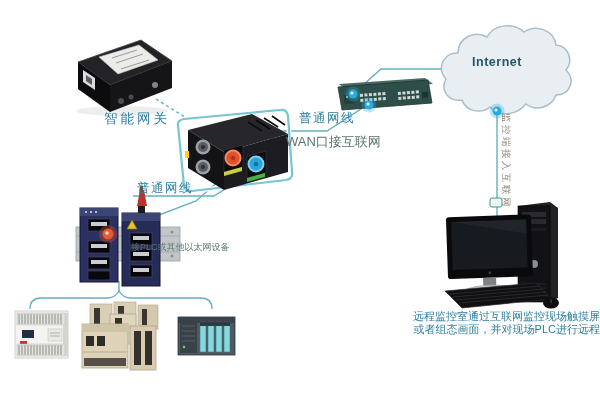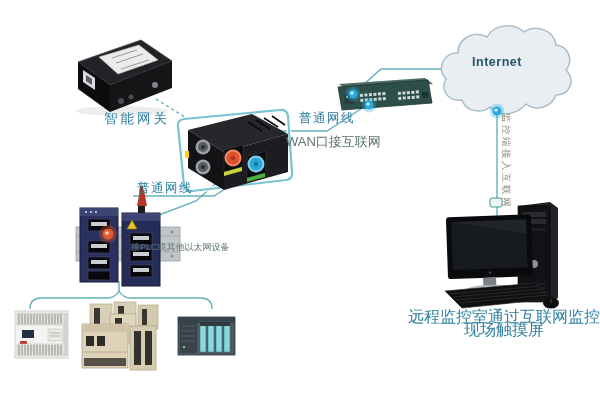--- a/index.html
+++ b/index.html
@@ -13,21 +13,21 @@
   .lbl-cable-top{left:299px;top:110px;font-size:12.5px;letter-spacing:1.5px;color:var(--c-label_teal,#2e7f9e);}
   .lbl-wan{left:286px;top:133px;font-size:13px;color:var(--c-annotation_gray,#5d7472);}
   .lbl-cable-bottom{left:137px;top:180px;font-size:12.5px;letter-spacing:1.5px;color:var(--c-label_teal,#2e7f9e);}
   .lbl-plcnote{left:131px;top:198px;font-size:9px;color:var(--c-annotation_gray,#5d7472);margin-top:43px;}
   .lbl-internet{left:452px;top:55px;width:90px;text-align:center;font-size:12.5px;font-weight:bold;
     letter-spacing:.5px;color:var(--c-internet_text,#26566b);}
   .lbl-vertical{left:512px;top:113px;font-size:9.5px;letter-spacing:2.5px;color:var(--c-vertical_note,#8f8877);
     transform:rotate(90deg);transform-origin:0 0;}
   .lbl-plcgroup{left:60px;top:371px;width:130px;text-align:center;font-size:13px;letter-spacing:1px;
     color:var(--c-label_teal,#2e7f9e);}
-  .desc{position:absolute;left:408px;top:310px;width:192px;text-align:center;font-size:16px;
+  .desc{position:absolute;left:408px;top:310px;width:192px;text-align:right;font-size:11px;
     line-height:13px;color:var(--c-label_teal,#2e7f9e);}
   .ln{stroke:var(--c-connector_line,#64b1bd);stroke-width:1.4;fill:none;}
 </style>
 </head>
 <body>
 
 <div class="stage">
 
   <svg width="600" height="400" viewBox="0 0 600 400">
 
@@ -266,14 +266,15 @@
 
   <div class="lbl lbl-gateway">智能网关</div>
   <div class="lbl lbl-cable-top">普通网线</div>
   <div class="lbl lbl-wan">WAN口接互联网</div>
   <div class="lbl lbl-cable-bottom">普通网线</div>
   <div class="lbl lbl-plcnote">接PLC或其他以太网设备</div>
   <div class="lbl lbl-internet">Internet</div>
   <div class="lbl lbl-vertical">监控端接入互联网</div>
   <div class="desc">
     <div>远程监控室通过互联网监控现场触摸屏</div>
+    <div>或者组态画面，并对现场PLC进行远程</div>
   </div>
 </div>
 
 </body></html>

